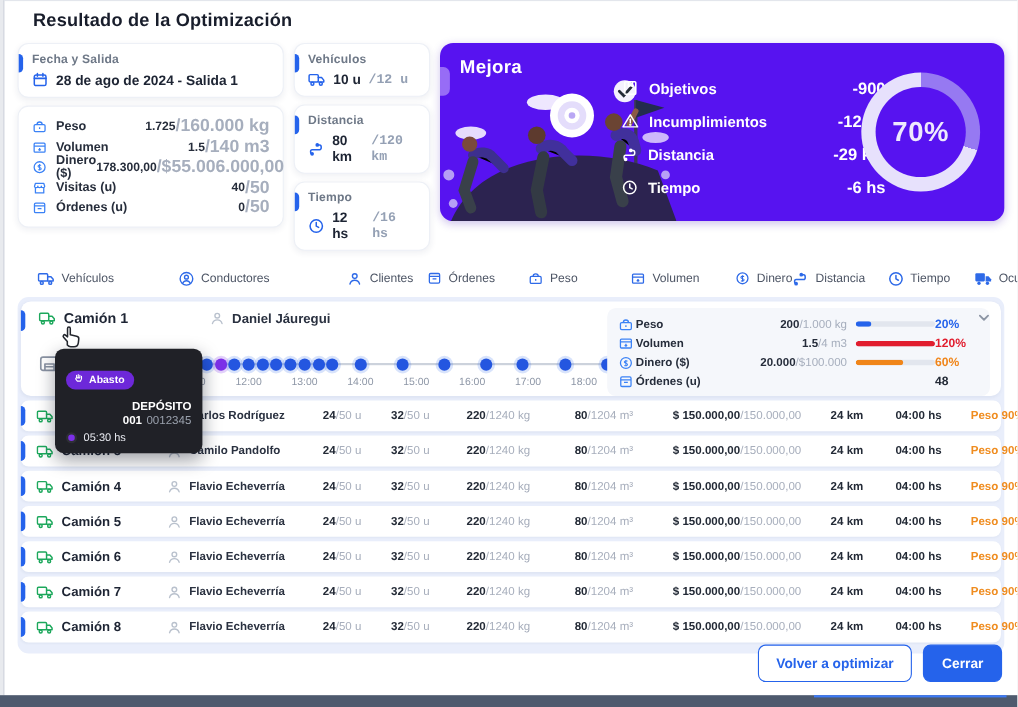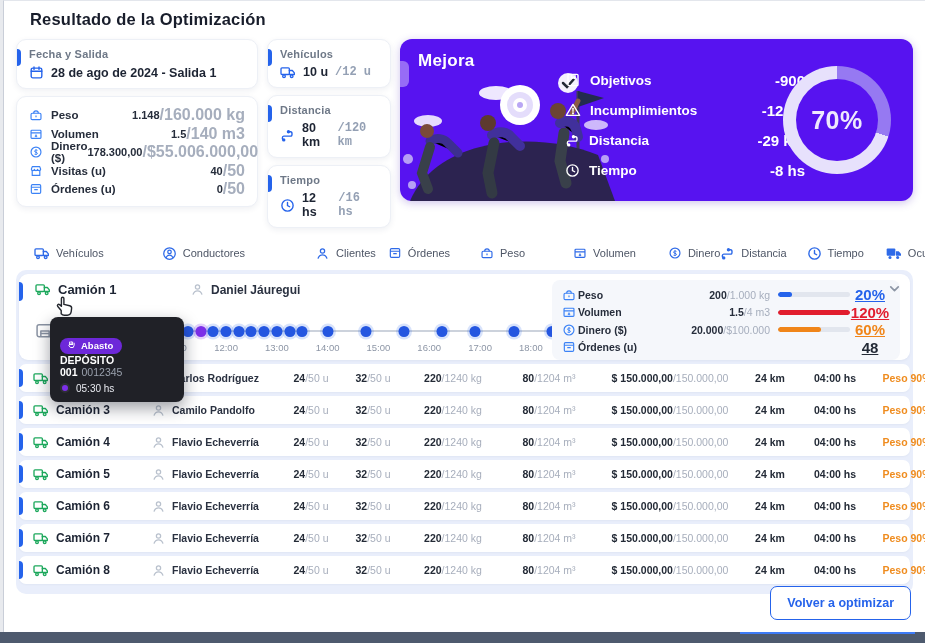--- a/index.html
+++ b/index.html
@@ -96,21 +96,21 @@
 
   .xstats { position:absolute; right:10px; top:6px; width:348px; background:#f5f7fb; border-radius:8px; padding:6px 10px 4px; }
   .xsrow { display:grid; grid-template-columns:16px 78px 1fr 72px 40px; align-items:center; height:17.5px; }
   .xsrow .ic { color:#3b82f6; display:inline-flex; }
   .xsrow .lb { font-size:10.5px; font-weight:700; color:#262d3b; }
   .xsrow .val { text-align:right; padding-right:8px; font-size:10.5px; }
   .xsrow .val b { color:#262d3b; }
   .xsrow .val span { color:#a6aebd; font-weight:400; }
   .bar { height:5px; background:#e2e6ee; border-radius:3px; overflow:hidden; }
   .bar i { display:block; height:100%; border-radius:3px; }
-  .xsrow .pr { text-align:center; font-size:15px; font-weight:700;text-decoration:underline; }
+  .xsrow .pr { text-align:left; font-size:11px; font-weight:700; }
   .xchev { position:absolute; right:-2px; top:1px; color:#8c95a4; cursor:pointer; }
 
   
   .vrow { position:relative; display:grid;
     grid-template-columns:118px 128px 64px 60px 100px 92px 150px 50px 80px 64px 22px;
     align-items:center; height:28px; background:#fff; border-radius:7px; margin-bottom:4px;
     padding-left:14px; box-shadow:0 1px 2px rgba(25,39,80,.04); cursor:pointer; }
   .vrow::before { content:""; position:absolute; left:0; top:5px; width:4px; height:18px; background:#2563eb; border-radius:0 4px 4px 0; }
   .cell-v { display:flex; align-items:center; gap:7px; }
   .cell-v .ic { color:#1da85c; display:inline-flex; }
@@ -122,21 +122,21 @@
   .cell-n b { color:#232a36; }
   .cell-n span { color:#a7aebc; }
   .cell-b { text-align:center; font-size:10.5px; font-weight:700; color:#232a36; white-space:nowrap; }
   .cell-o { text-align:center; font-size:10.5px; font-weight:700; color:#ef8c1f; white-space:nowrap; }
 
   
   .tooltip { position:absolute; left:46px; top:316px; width:134px; background:#202127; border-radius:8px;
     padding:18px 10px 8px; z-index:60; box-shadow:0 6px 16px rgba(10,15,30,.4); }
   .tt-pill { display:inline-flex; align-items:center; gap:5px; background:#6d28d9; color:#fff;
     font-size:9.5px; font-weight:700; border-radius:9px; padding:2px 9px 2.5px 7px; }
-  .tt-title { margin-top:0; font-size:10.5px; }
+  .tt-title { margin-top:10px; font-size:10.5px;text-align:right; }
   .tt-title b { color:#fff; }
   .tt-title span { color:#9aa1ad; font-weight:400; margin-left:4px; }
   .tt-time { margin-top:5px; display:flex; align-items:center; gap:6px; font-size:10px; color:#e8eaf0; }
   .tt-dot { width:10px; height:10px; border-radius:50%; background:#7c2fe8; border:2px solid #2e2f36; }
   .cursor { position:absolute; left:49px; top:293px; z-index:70; pointer-events:none; }
 
   
   .footer { position:absolute; right:14px; bottom:12px; display:flex; gap:10px; }
   .btn { font-family:inherit; font-size:12.5px; font-weight:700; border-radius:7px; padding:9px 16px; cursor:pointer; }
   .btn-outline { background:#fff; color:#2563eb; border:1.5px solid #2563eb; }
@@ -170,21 +170,21 @@
             <div class="srow">
               <span class="ic">
                 <svg width="14" height="14" viewBox="0 0 24 24" fill="none" stroke="currentColor" stroke-width="2" stroke-linejoin="round">
                   <rect x="3.5" y="9" width="17" height="11" rx="2"></rect>
                   <path d="M8 9a4 4 0 0 1 8 0"></path>
                   <path d="M12 13v3"></path>
                 </svg>
               </span>
   <span class="lb">Peso</span>
               <span class="sp"></span>
-  <span class="v">1.148</span>
+  <span class="v">1.725</span>
               <span class="t">/160.000 kg</span>
             </div>
             <div class="srow">
               <span class="ic">
                 <svg width="14" height="14" viewBox="0 0 24 24" fill="none" stroke="currentColor" stroke-width="2" stroke-linejoin="round">
                   <rect x="3.5" y="5.5" width="17" height="14" rx="1.5"></rect>
                   <path d="M3.5 10h17M12 13v3.5l-2-1.3M12 16.5l2-1.3"></path>
                 </svg>
               </span>
   <span class="lb">Volumen</span>
@@ -350,21 +350,21 @@
             </div>
             <div class="mrow">
               <span class="ic">
                 <svg width="15" height="15" viewBox="0 0 24 24" fill="none" stroke="currentColor" stroke-width="2.2" stroke-linecap="round">
                   <circle cx="12" cy="12" r="9"></circle>
                   <path d="M12 7v5l3.5 2"></path>
                 </svg>
               </span>
   <span class="lb">Tiempo</span>
               <span class="sp"></span>
-  <span class="v">-8 hs</span>
+  <span class="v">-6 hs</span>
             </div>
           </div>
         <div class="donut">
           <div class="hole">
             <span class="pct">70%</span>
           </div>
         </div>
       </div>
     </div>
   </div>
@@ -830,19 +830,20 @@
       <span>05:30 hs</span>
     </div>
   </div>
 
   <svg class="cursor" width="22" height="26" viewBox="0 0 22 26">
     <path d="M8.2 16.5l-3.4-4c-1.1-1.3.5-2.9 1.7-1.9l1.9 1.6V4.6c0-1.8 2.5-1.8 2.5 0v5.8l5.8 1.3c1.3.3 2.1 1.3 1.9 2.6l-.4 3.4c-.3 2-1.9 3.5-3.9 3.5h-3c-1.2 0-2.3-.6-3.1-1.5z" fill="#ffffff" stroke="#23262d" stroke-width="1.4" stroke-linejoin="round"></path>
   </svg>
 
   <div class="footer">
     <button class="btn btn-outline">Volver a optimizar</button>
+    <button class="btn btn-primary">Cerrar</button>
   </div>
 
 </div>
 
 <div class="bg-strip">
   <div class="bg-line"></div>
 </div>
 
 </body></html>

